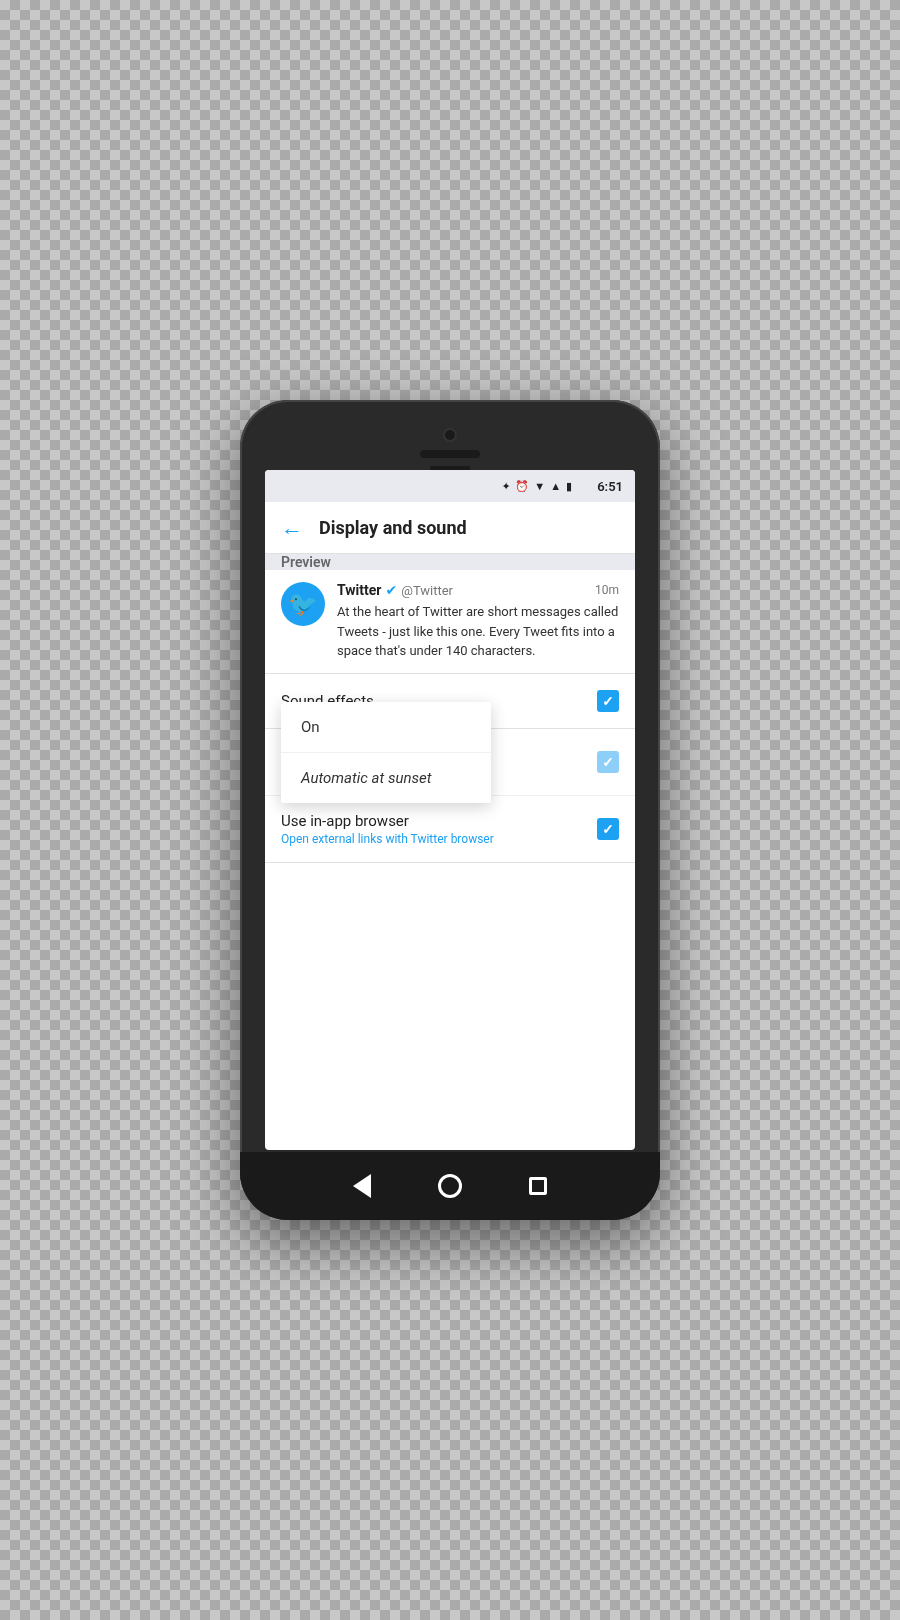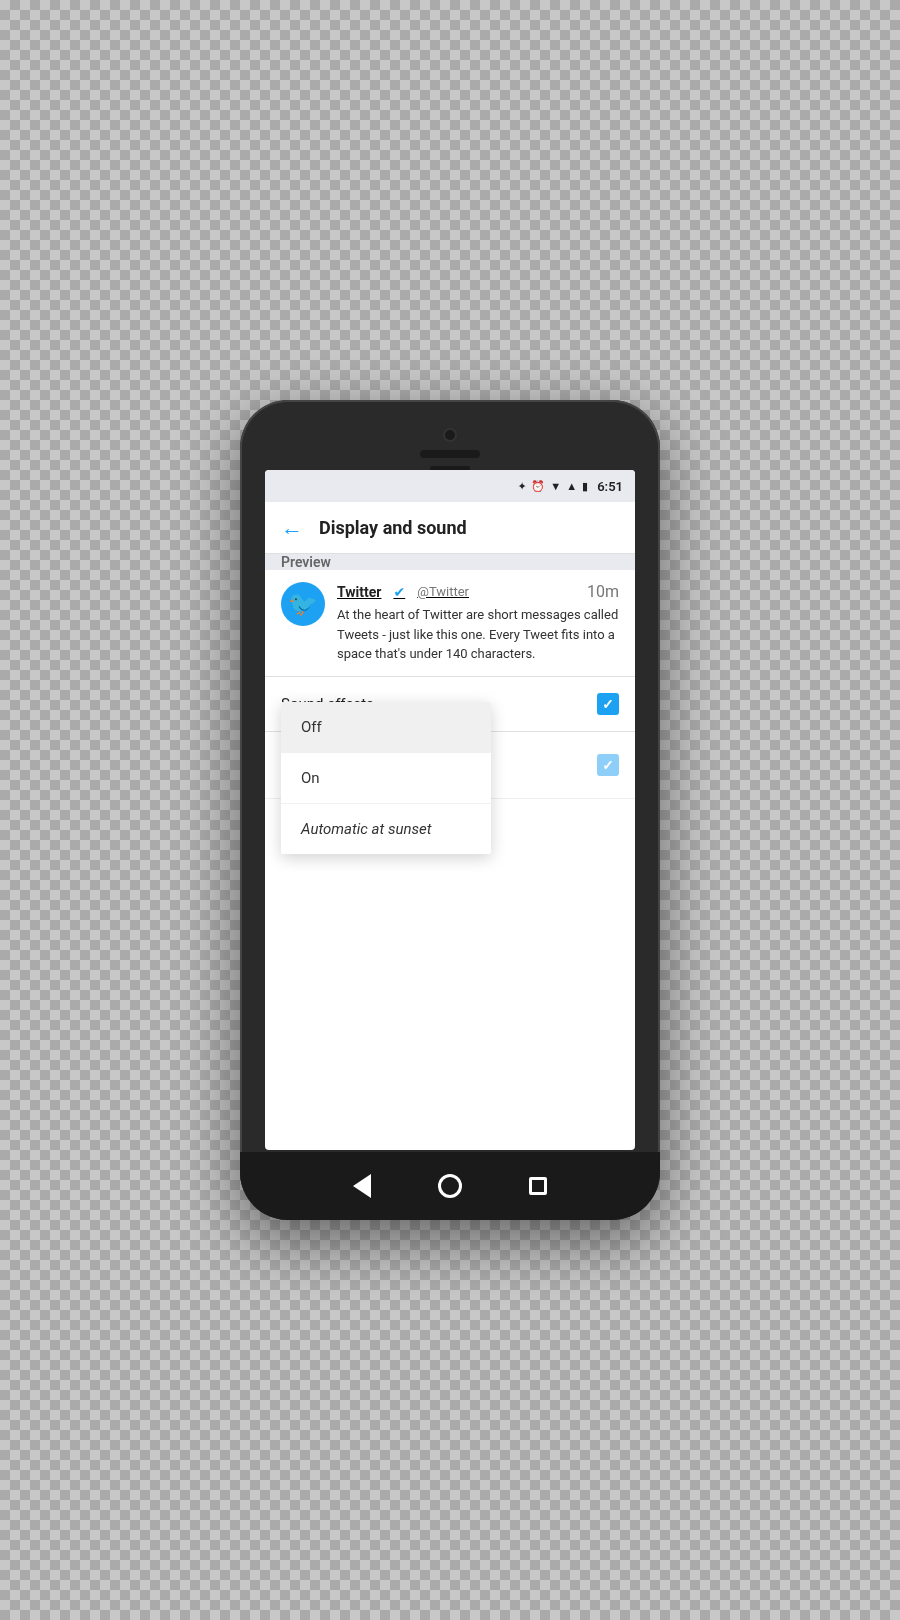--- a/index.html
+++ b/index.html
@@ -129,21 +129,21 @@
     }
     .status-icons {
       display: flex;
       align-items: center;
       gap: 5px;
     }
     .status-time {
       font-size: 13px;
       font-weight: 600;
       color: #222;
-      margin-left: 4px;
+      margin-left: 20px;
     }
     .status-icon {
       font-size: 11px;
       color: #222;
     }
 
     
     .app-bar {
       background: #fff;
       height: 52px;
@@ -204,39 +204,38 @@
     }
     .tweet-header {
       display: flex;
       align-items: center;
       justify-content: space-between;
       margin-bottom: 4px;
     }
     .tweet-name-row {
       display: flex;
       align-items: center;
-      gap: 12px;
-      text-decoration: underline;
+      gap: 4px;
     }
     .tweet-name {
       font-size: 14px;
       font-weight: 700;
       color: #222;
     }
     .tweet-verified {
       color: #1da1f2;
       font-size: 14px;
     }
     .tweet-handle {
       font-size: 13px;
       color: #777;
       text-align: center;
     }
     .tweet-time {
-      font-size: 16px;
+      font-size: 12px;
       color: #777;
     }
     .tweet-text {
       font-size: 13px;
       color: #333;
       line-height: 1.5;
     }
 
     
     .settings-item {
@@ -374,25 +373,29 @@
       <div class="settings-item" style="opacity:0.5;">
         <div>
           <div class="settings-item-text">Night mode</div>
           <div class="settings-item-subtext" style="color:#999;">
             nt only
           </div>
         </div>
         <div class="checkbox-checked"></div>
       </div>
 
+      <div class="settings-item">
+        <div>
+          <div class="settings-item-text">Use in-app browser</div>
+          <div class="settings-item-subtext">Open external links with Twitter browser</div>
+        </div>
+        <div class="checkbox-checked"></div>
+      </div>
 
       <div class="dropdown-menu">
-        <div class="dropdown-item selected">
-          <span>Off</span>
-        </div>
         <div class="dropdown-item">
           <span>On</span>
         </div>
         <div class="dropdown-item">
           <span>Automatic at sunset</span>
         </div>
       </div>
 
     </div>
 

